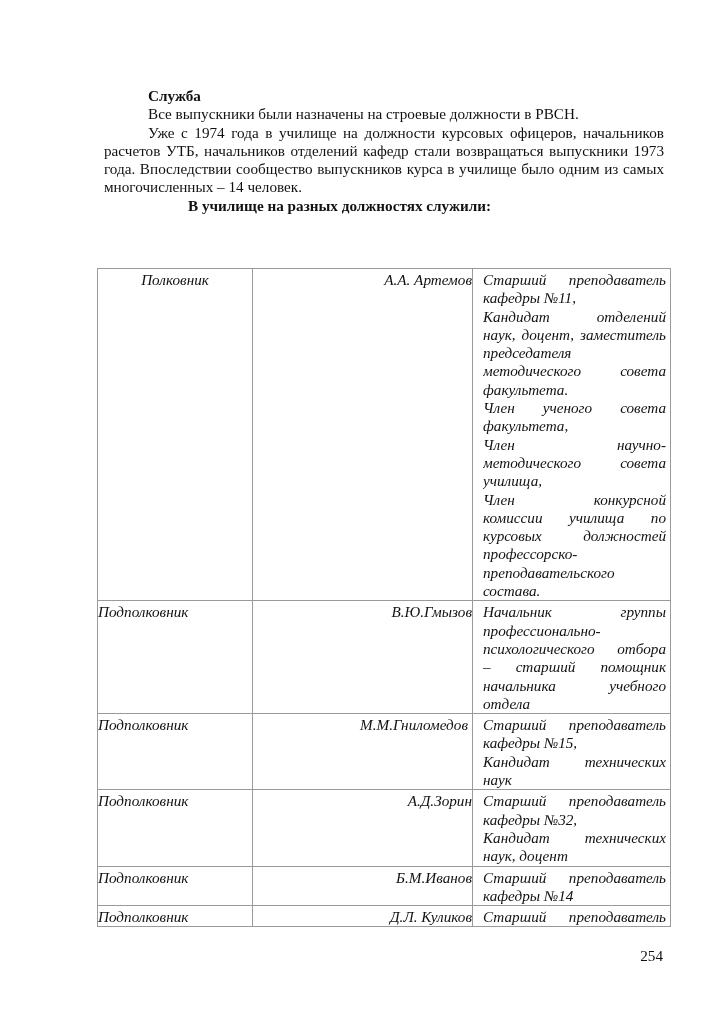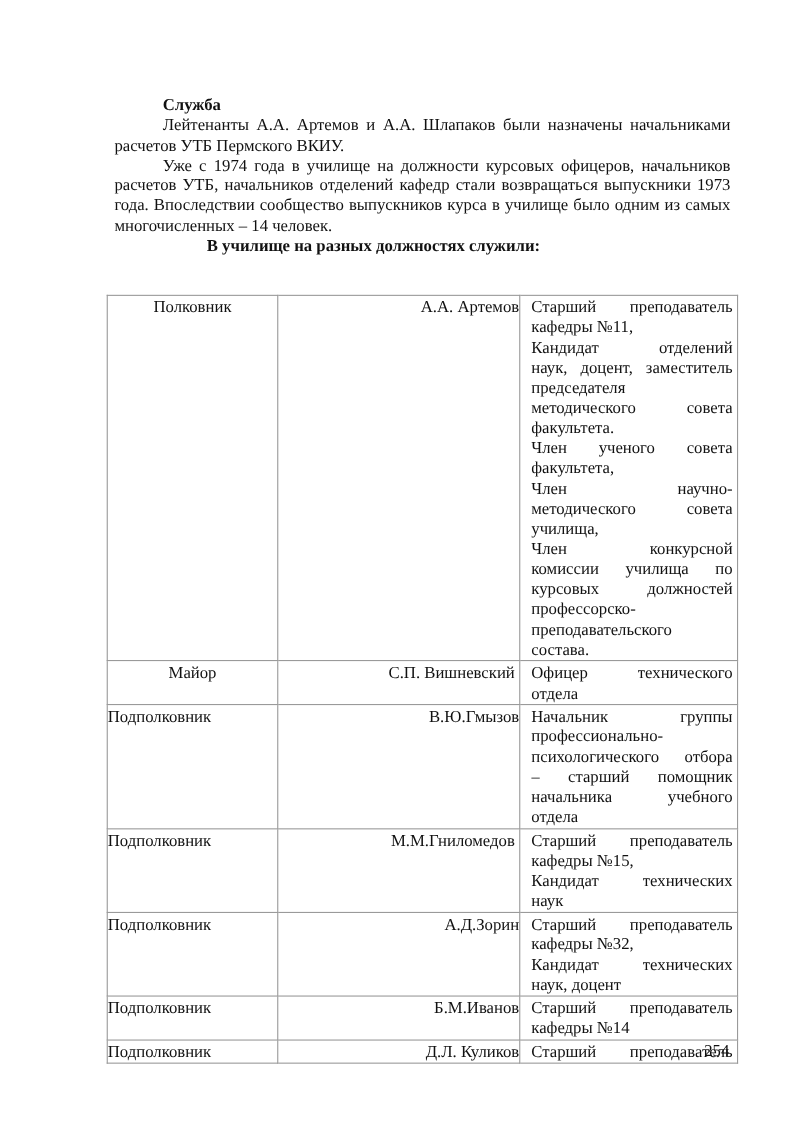--- a/index.html
+++ b/index.html
@@ -50,20 +50,21 @@
       width: 573px;
       border-collapse: collapse;
       table-layout: fixed;
     }
     table.service td {
       border: 1.5px solid #9a9a9a;
       vertical-align: top;
       padding: 0;
       padding-top: 2px;
       padding-bottom: 0;
+      font-style: italic;
     }
     col.c1 { width: 155px; }
     col.c2 { width: 220px; }
     col.c3 { width: 198px; }
 
     .rank {
       display: block;
       text-align: left;
       padding-right: 4px;
     }
@@ -103,21 +104,21 @@
       top: 947px;
     }
   </style>
 </head>
 <body>
 
 <div class="page">
 
   <div class="text-block">
     <div class="heading">Служба</div>
-    <p class="para">Лейтенанты А.А. Артемов  и А.А. Шлапаков  были назначены начальниками расчетов УТБ Пермского ВКИУ.</p>
+    <p class="para">Все выпускники были назначены на строевые должности в РВСН.</p>
     <p class="para">Уже с 1974 года в училище на должности курсовых офицеров, начальников расчетов УТБ, начальников отделений кафедр стали возвращаться выпускники 1973 года. Впоследствии сообщество выпускников курса в училище было одним из самых многочисленных – 14 человек.</p>
     <div class="intro-line">В училище на разных должностях служили:</div>
   </div>
 
   <table class="service">
     <colgroup>
       <col class="c1">
         <col class="c2">
         <col class="c3">
     </colgroup>
@@ -147,34 +148,20 @@
             <span class="pos-line">Член конкурсной</span>
             <span class="pos-line">комиссии училища по</span>
             <span class="pos-line">курсовых должностей</span>
             <span class="pos-line left">профессорско-</span>
             <span class="pos-line left">преподавательского</span>
             <span class="pos-line left">состава.</span>
           </span>
         </td>
       </tr>
 
-      <tr>
-        <td>
-          <span class="rank centered">Майор</span>
-        </td>
-        <td>
-          <span class="name right">С.П. Вишневский</span>
-        </td>
-        <td>
-          <span class="position">
-            <span class="pos-line">Офицер технического</span>
-            <span class="pos-line left">отдела</span>
-          </span>
-        </td>
-      </tr>
 
       <tr>
         <td>
           <span class="rank">Подполковник</span>
         </td>
         <td>
           <span class="name">В.Ю.Гмызов</span>
         </td>
         <td>
           <span class="position">

